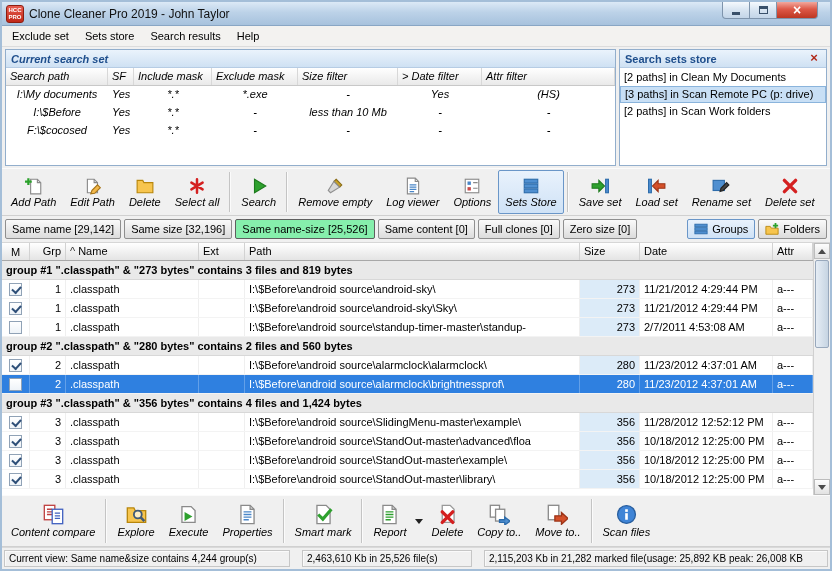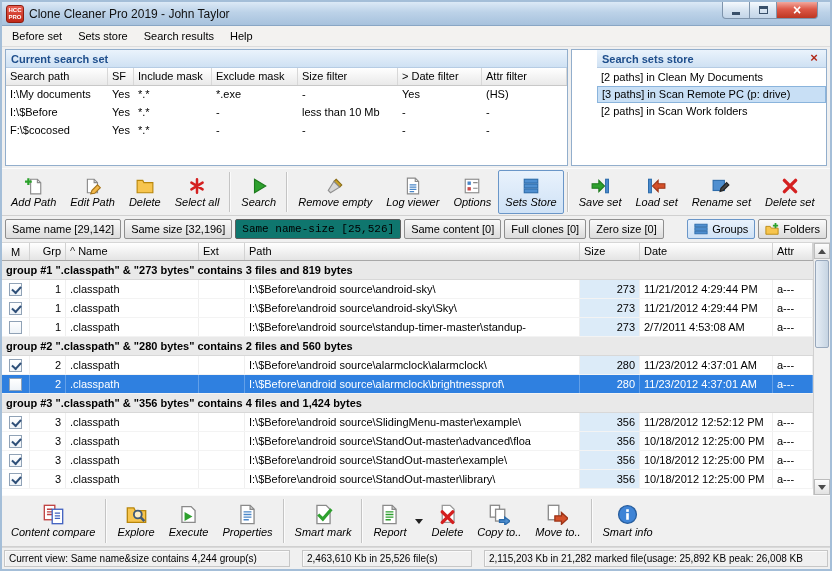--- a/index.html
+++ b/index.html
@@ -28,29 +28,29 @@
   .glyph-max{width:9px;height:8px;border:1px solid #39506a;border-top-width:3px;background:#fff0;}
   .glyph-close::before{content:"×";color:#fff;font-weight:bold;font-size:14px;line-height:13px;}
 
   
   .menubar{height:21px;display:flex;align-items:center;background:#f3f2f0;border-bottom:1px solid #dcdcdc;padding:0 2px;}
   .menu-item{padding:3px 8px;white-space:nowrap;}
 
   
   .panels{height:121px;display:flex;gap:3px;padding:2px 3px;background:#f0f0f0;}
   .panel{display:flex;flex-direction:column;border:1px solid #92aecc;background:#fff;min-width:0;}
-  .search-panel{flex:1;}
-  .store-panel{width:256px;padding-left:25px;}
+  .search-panel{flex:1;font-style:italic;}
+  .store-panel{width:208px;}
   .panel-header{height:18px;display:flex;align-items:center;padding:0 5px;
     background:linear-gradient(#eaf3fc,#cfe1f3);color:#1e4e8c;font-weight:bold;border-bottom:1px solid #b6cce4;white-space:nowrap;}
   .panel-close{margin-left:auto;width:14px;height:14px;text-align:center;cursor:default;}
   .panel-close::before{content:"×";color:#b02818;font-weight:bold;font-size:13px;line-height:12px;}
   .ss-head{display:grid;grid-template-columns:var(--sscols);height:18px;background:linear-gradient(#fff,#e9e9e9);border-bottom:1px solid #c8c8c8;}
   .ss-hcell{padding:2px 4px;border-right:1px solid #d8d8d8;white-space:nowrap;overflow:hidden;}
-  .ss-body{flex:1;overflow:hidden;}
+  .ss-body{flex:1;overflow:hidden;text-align:center;}
   .ss-row{display:grid;grid-template-columns:var(--sscols);height:18px;line-height:17px;}
   .ss-cell{padding:0 4px;white-space:nowrap;overflow:hidden;}
   .store-list{flex:1;overflow:hidden;background:#fff;padding-top:1px;}
   .store-item{height:17px;line-height:16px;padding:0 4px;white-space:nowrap;overflow:hidden;}
   .store-item.selected{background:#c8dff5;border:1px solid #8ab4dc;line-height:14px;}
 
   
   .toolbar{display:flex;align-items:stretch;background:#f0f0f0;border-top:1px solid #fbfbfb;border-bottom:1px solid #d0d0d0;padding:1px 2px;}
   .toolbar.top{height:48px;}
   .toolbar.bottom{height:52px;}
@@ -62,21 +62,21 @@
   .toolbar.bottom .tb-ico svg{width:21px;height:21px;display:block;}
   .tb-lbl{font-size:11px;white-space:nowrap;}
   .tb-sep{width:0;border-left:1px solid #c4c4c4;border-right:1px solid #fbfbfb;margin:2px 3px;}
   .report-group{display:flex;align-items:stretch;}
   .dd-arrow{display:flex;align-items:center;justify-content:center;width:11px;}
   .tri-dd{width:0;height:0;border-left:4px solid transparent;border-right:4px solid transparent;border-top:5px solid #222;}
 
   
   .filterbar{height:27px;display:flex;align-items:center;gap:3px;padding:2px 3px;background:#f0f0f0;border-bottom:1px solid #d6d6d6;}
   .ftab{padding:3px 6px;border:1px solid #8f8f8f;border-radius:2px;background:linear-gradient(#fafafa,#dcdcdc);white-space:nowrap;cursor:default;}
-  .ftab.active{background:#0f766e;border-color:#5f5f5f;font-family:Liberation Mono, monospace;}
+  .ftab.active{background:#86efac;border-color:#5f5f5f;}
   .spacer{flex:1;}
   .view-btn{display:flex;align-items:center;gap:4px;padding:2px 6px;border:1px solid #8f8f8f;border-radius:2px;
     background:linear-gradient(#fafafa,#dcdcdc);white-space:nowrap;cursor:default;text-align:center;}
   .view-btn.pressed{border-color:#6a96c8;background:linear-gradient(#e9f2fc,#cfe2f6);}
   .view-btn svg{width:14px;height:14px;display:block;}
 
   
   .results-wrap{flex:1 1 auto;min-height:0;display:flex;background:#fff;}
   .results{flex:1;display:flex;flex-direction:column;min-width:0;}
   .rh{display:grid;grid-template-columns:var(--cols);height:18px;background:linear-gradient(#ffffff,#e4e4e4);border-bottom:1px solid #a8a8a8;}
@@ -130,21 +130,21 @@
       <div class="win-btn max">
           <span class="glyph-max"></span>
         </div>
       <div class="win-btn close">
           <span class="glyph-close"></span>
         </div>
     </div>
   </div>
 
   <div class="menubar">
-    <span class="menu-item">Before set</span>
+    <span class="menu-item">Exclude set</span>
     <span class="menu-item">Sets store</span>
     <span class="menu-item">Search results</span>
     <span class="menu-item">Help</span>
   </div>
 
   <div class="panels">
     <div class="panel search-panel">
       <div class="panel-header">
         <span>Current search set</span>
       </div>
@@ -597,21 +597,21 @@
     </div>
     <div class="tb-sep"></div>
     <div class="tb-btn">
       <span class="tb-ico">
           <svg viewBox="0 0 16 16">
             <circle cx="8" cy="8" r="6.8" fill="#3f84d6" stroke="#285e9e"></circle>
             <rect x="7" y="4" width="2" height="2" fill="#fff"></rect>
             <rect x="7" y="7" width="2" height="5" fill="#fff"></rect>
           </svg>
         </span>
-      <span class="tb-lbl">Smart info</span>
+      <span class="tb-lbl">Scan files</span>
     </div>
   </div>
 
   <div class="statusbar">
     <div class="status-seg seg1">Current view: Same name&amp;size contains 4,244 group(s)</div>
     <div class="status-seg seg2">2,463,610 Kb in 25,526 file(s)</div>
     <div class="status-seg seg3">2,115,203 Kb in 21,282 marked file(usage: 25,892 KB peak: 26,008 KB</div>
   </div>
 
 </div>

